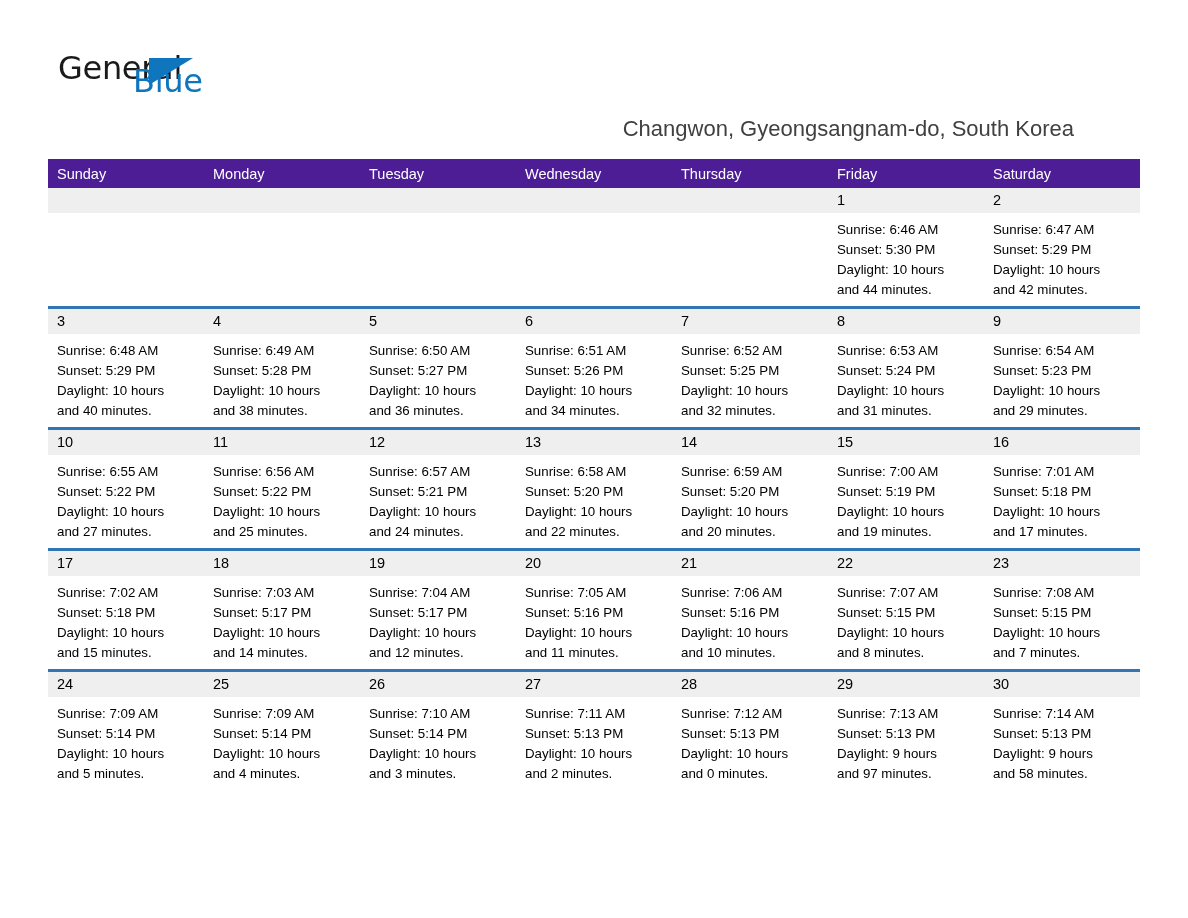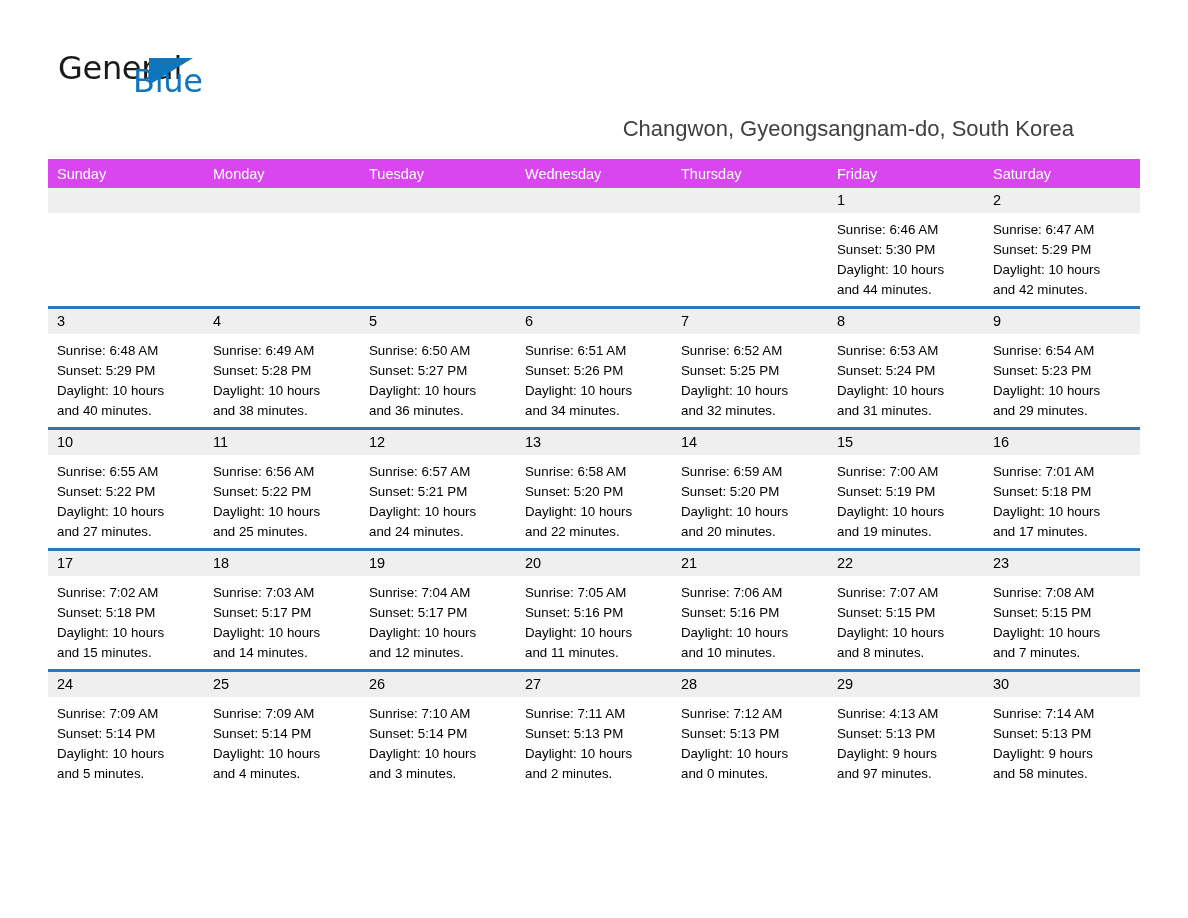--- a/index.html
+++ b/index.html
@@ -98,21 +98,21 @@
     width: 1092px;
   }
   table.cal {
     border-collapse: collapse;
     table-layout: fixed;
     width: 1092px;
   }
   table.cal col { width: 156px; }
 
   thead th {
-    background: #d946ef;
+    background: #4c1d95;
     color: #ffffff;
     font-size: 14.5px;
     font-weight: 400;
     text-align: left;
     padding: 6px 0 6px 9px;
     height: 17px;
     vertical-align: middle;
     border: 0;
   }
 
@@ -532,21 +532,21 @@
                   <div>Sunset: 5:13 PM</div>
                   <div>Daylight: 10 hours</div>
                   <div>and 0 minutes.</div>
                 </div>
               </div>
             </td>
             <td>
               <div class="cell">
                 <div class="daynum-band">29</div>
                 <div class="info">
-                  <div>Sunrise: 4:13 AM</div>
+                  <div>Sunrise: 7:13 AM</div>
                   <div>Sunset: 5:13 PM</div>
                   <div>Daylight: 9 hours</div>
                   <div>and 97 minutes.</div>
                 </div>
               </div>
             </td>
             <td>
               <div class="cell">
                 <div class="daynum-band">30</div>
                 <div class="info">

